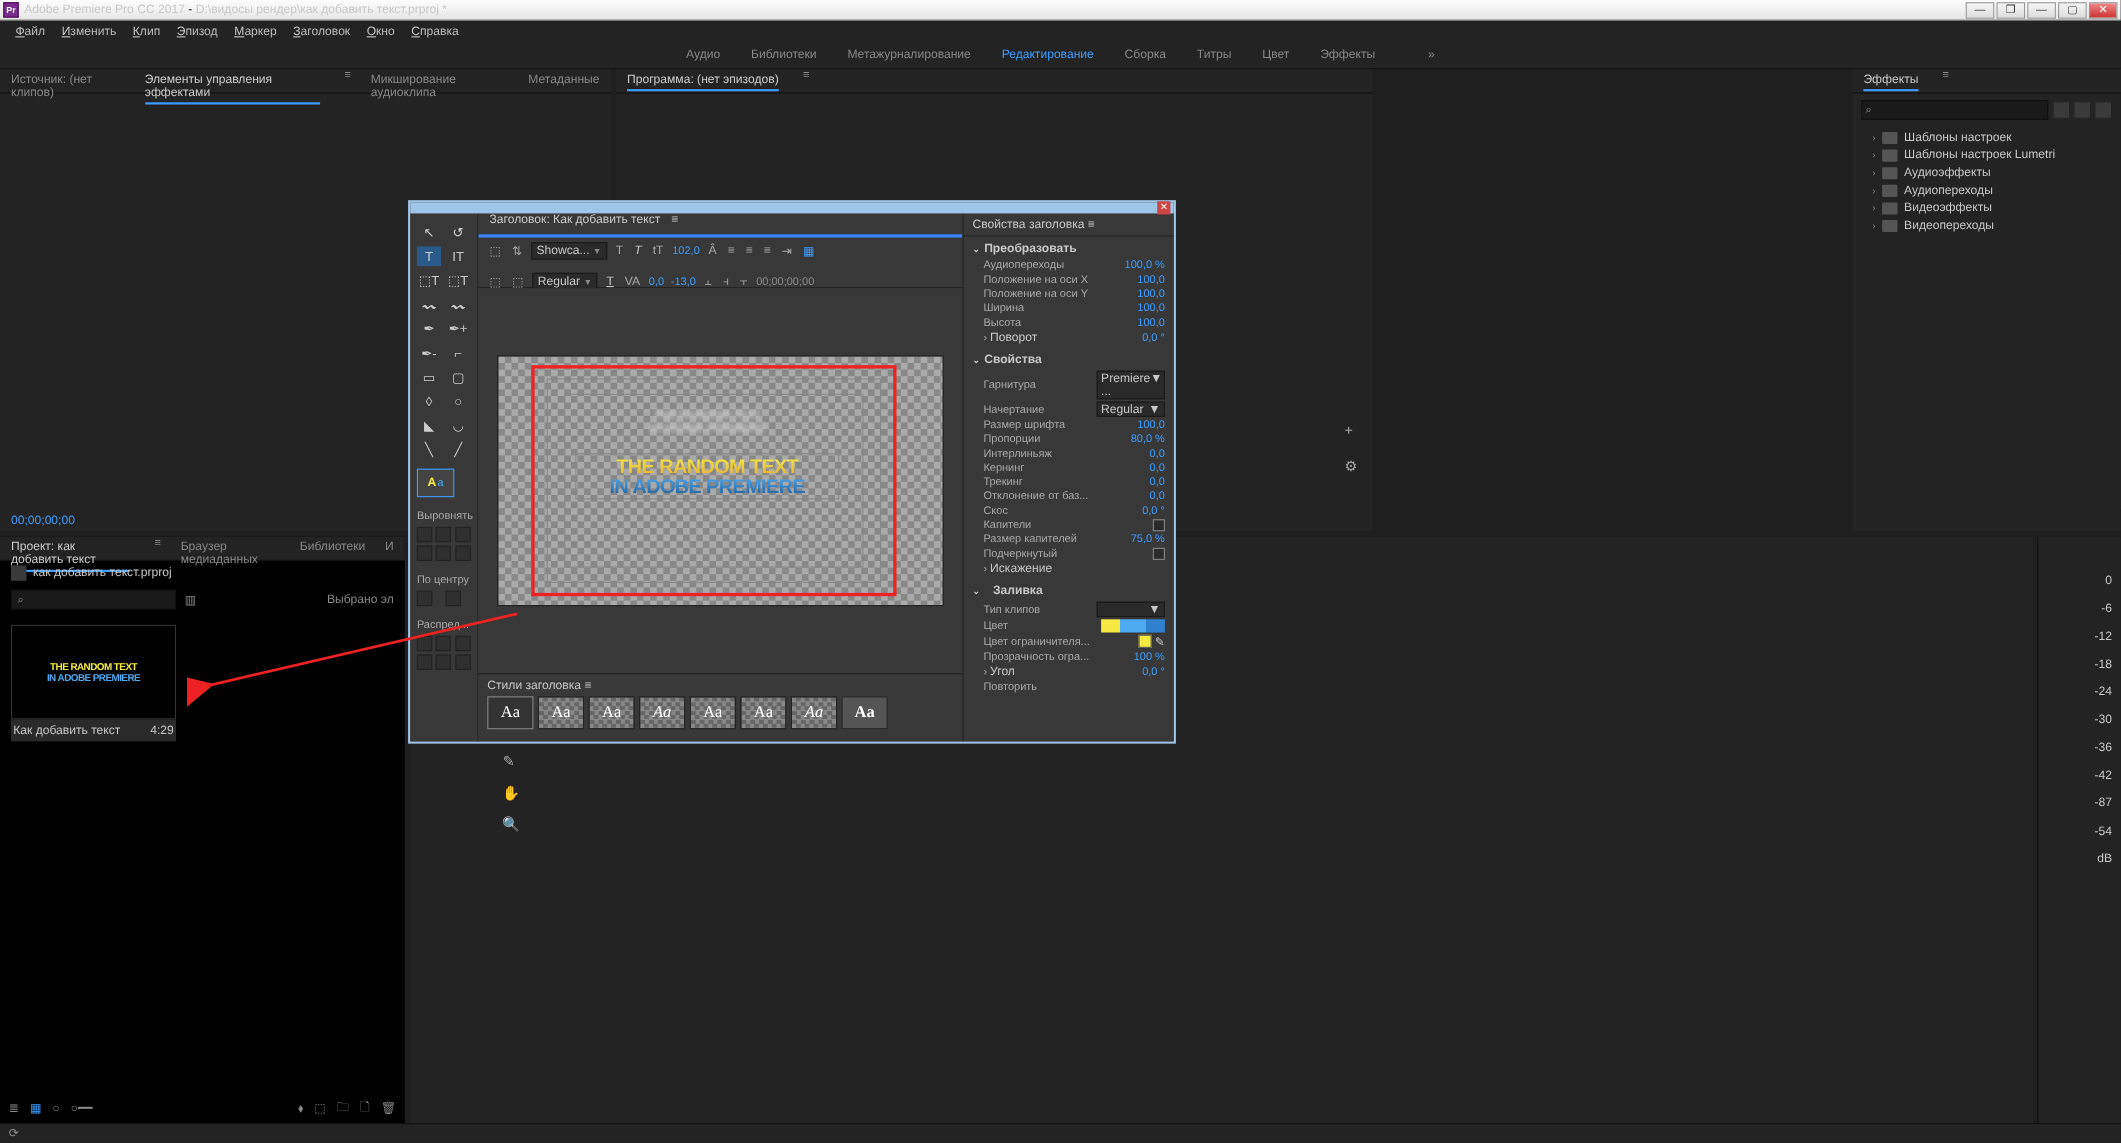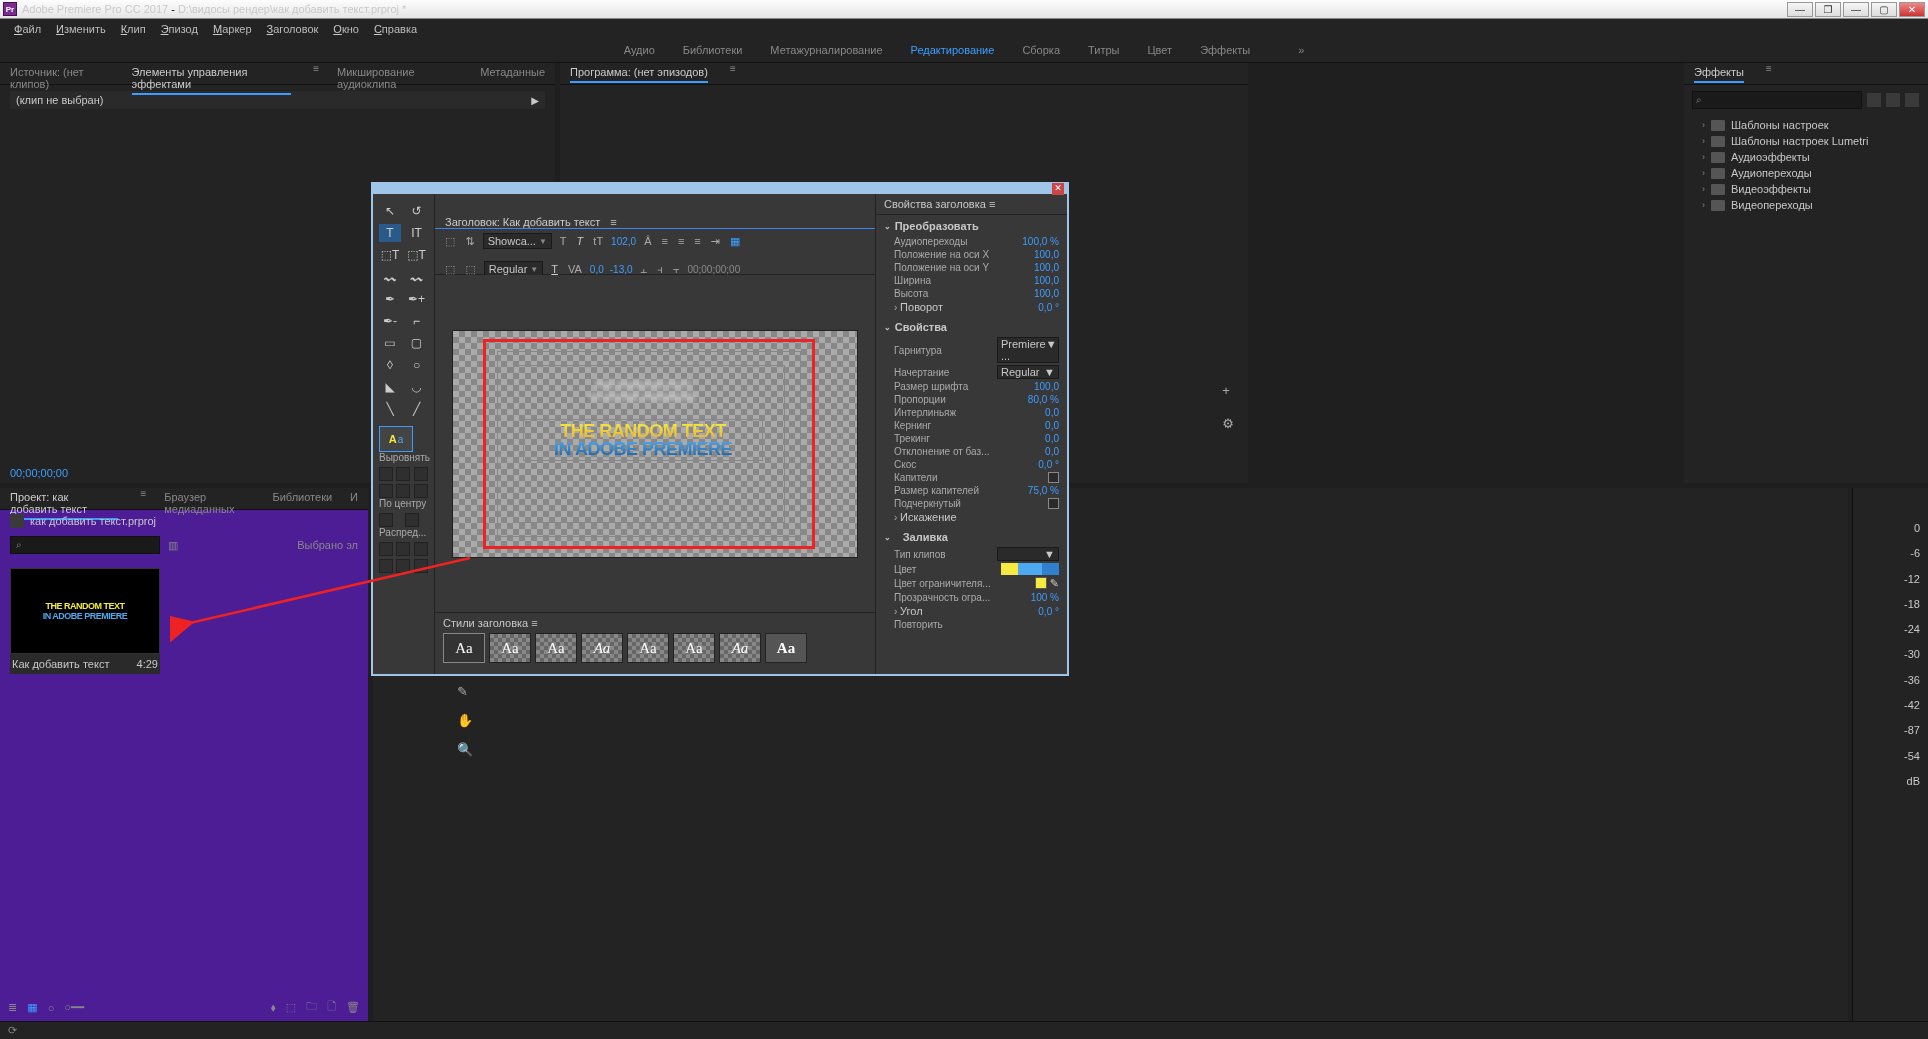--- a/index.html
+++ b/index.html
@@ -34,21 +34,21 @@
 .eff-panel{position:absolute;right:0;top:0;width:244px;height:420px;background:#232323}
 .eff-search{margin:6px 8px;display:flex;gap:4px;align-items:center}
 .eff-search input{flex:1;background:#1a1a1a;border:1px solid #111;height:18px;padding:0 18px 0 4px;color:#ccc}
 .eff-search .sicon{position:absolute;left:12px;color:#888;font-size:10px}
 .eff-badges{display:flex;gap:3px}
 .eff-badge{width:16px;height:16px;background:#3a3a3a;border:1px solid #222}
 .eff-tree{padding:2px 8px}
 .eff-item{display:flex;align-items:center;gap:6px;padding:2px 0 2px 10px;color:#ccc}
 .eff-item .chev{color:#888;font-size:9px}
 .eff-item .folder{width:14px;height:11px;background:#555;border-radius:1px}
-.proj-panel{position:absolute;left:0;top:425px;width:368px;bottom:0;background:#4c1d95}
+.proj-panel{position:absolute;left:0;top:425px;width:368px;bottom:0;background:#000000}
 .proj-head{padding:4px 10px;display:flex;align-items:center;gap:6px}
 .proj-head .picon{width:14px;height:14px;background:#3a3a3a}
 .proj-search{margin:4px 10px;display:flex;gap:8px;align-items:center}
 .proj-search input{width:150px;background:#1a1a1a;border:1px solid #111;height:18px;padding:0 4px 0 18px;color:#ccc}
 .proj-search .sicon{position:absolute;left:16px;color:#888;font-size:10px}
 .proj-sel{margin-left:auto;color:#888}
 .proj-thumb{margin:14px 10px;width:150px}
 .proj-thumb .img{height:86px;background:#000;display:flex;flex-direction:column;align-items:center;justify-content:center;border:1px solid #333}
 .proj-thumb .txt1{color:#f5e942;font-size:9px;font-weight:bold;letter-spacing:-0.5px}
 .proj-thumb .txt2{color:#4da9f0;font-size:9px;font-weight:bold;letter-spacing:-0.5px}
@@ -67,25 +67,25 @@
 .titler-top{height:10px;background:#9fc5e8;position:relative}
 .titler-close{position:absolute;right:3px;top:-1px;width:12px;height:12px;background:#c44;color:#fff;font-size:9px;text-align:center;line-height:11px}
 .titler-body{display:flex;height:calc(100% - 10px)}
 .t-tools{width:62px;background:#383838;padding:8px 6px;border-right:1px solid #222}
 .t-toolgrid{display:grid;grid-template-columns:1fr 1fr;gap:4px}
 .t-tool{width:22px;height:18px;display:flex;align-items:center;justify-content:center;color:#ccc;font-size:12px}
 .t-tool.sel{background:#2a5a8a}
 .t-aa{margin-top:8px;width:34px;height:26px;border:1px solid #3d9dff;background:#444;display:flex;align-items:center;justify-content:center;font-size:13px}
 .t-aa .big{color:#f5e942;font-weight:bold}
 .t-aa .sm{color:#4da9f0;font-size:10px;margin-left:1px}
-.t-sect{margin-top:0;color:#aaa;font-size:10px}
+.t-sect{margin-top:12px;color:#aaa;font-size:10px}
 .t-align{display:grid;grid-template-columns:repeat(3,1fr);gap:3px;margin-top:4px}
 .t-align span{width:14px;height:14px;background:#2f2f2f;border:1px solid #222}
 .t-mid{flex:1;display:flex;flex-direction:column;background:#383838}
-.t-header{height:35px;display:flex;align-items:flex-end;padding:0 10px;gap:10px;border-bottom:1px solid #3b82f6}
+.t-header{height:22px;display:flex;align-items:flex-start;padding:0 10px;gap:10px;border-bottom:3px solid #3b82f6}
 .t-header .ttl{color:#ccc;font-size:11px}
 .t-opts{height:46px;display:flex;align-items:center;padding:4px 8px;gap:6px;border-bottom:1px solid #222;flex-wrap:wrap}
 .t-sel{background:#2a2a2a;border:1px solid #1a1a1a;padding:1px 4px;color:#ccc;font-size:10px;display:flex;align-items:center;gap:3px}
 .t-sel .dd{font-size:8px;color:#888}
 .t-num{color:#3d9dff;font-size:10px}
 .t-ico{color:#aaa;font-size:11px;padding:0 2px}
 .t-canvas{flex:1;background:#383838;display:flex;align-items:center;justify-content:center;padding:10px}
 .t-stage{width:406px;height:228px;background:repeating-conic-gradient(#888 0 25%,#aaa 0 50%) 0 0/12px 12px;position:relative;border:1px solid #222}
 .t-redbox{position:absolute;left:30px;top:8px;right:42px;bottom:8px;border:3px solid #e22}
 .t-safe{position:absolute;left:44px;top:20px;right:56px;bottom:20px;border:1px solid #888}
@@ -154,26 +154,20 @@
 <div class="panels">
 
   <div class="src-panel">
     <div class="panel-tab">
       <span class="tab">Источник: (нет клипов)</span>
       <span class="tab active">Элементы управления эффектами</span>
       <span class="hamb">≡</span>
       <span class="tab">Микширование аудиоклипа</span>
       <span class="tab">Метаданные</span>
     </div>
-    <div class="src-body">
-      <div class="src-row">
-        <span>(клип не выбран)</span>
-        <span class="src-arrow">▶</span>
-      </div>
-    </div>
     <div class="tc-left">00;00;00;00</div>
   </div>
 
   <div class="prog-panel">
     <div class="panel-tab">
       <span class="tab active">Программа: (нет эпизодов)</span>
       <span class="hamb">≡</span>
     </div>
     <div class="prog-tc">00;00;00;00</div>
     <div class="prog-btns">

